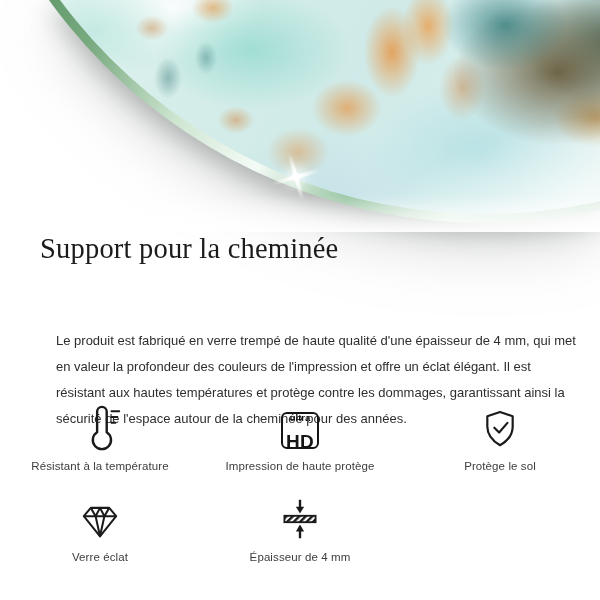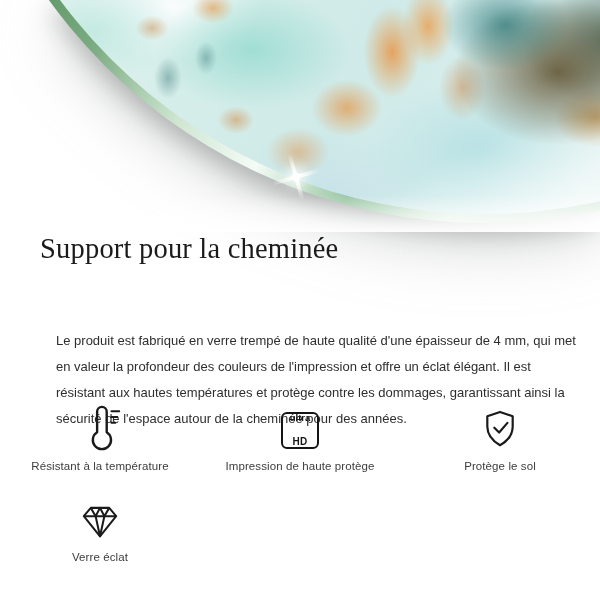--- a/index.html
+++ b/index.html
@@ -88,21 +88,21 @@
   .feature{display:flex;flex-direction:column;align-items:center;}
   .feature .icon{height:48px;display:flex;align-items:flex-end;justify-content:center;color:#1a1a1a;}
   .feature .label{margin-top:9px;font-size:11.5px;color:#3d3d3d;letter-spacing:0.1px;}
 
   .uhd-box{
     width:34px;height:33px;border:2.5px solid #151515;border-radius:6px;
     display:flex;flex-direction:column;align-items:center;justify-content:center;
     color:#151515;margin-bottom:2px;
   }
   .uhd-top{font-size:9.5px;font-weight:700;line-height:10px;}
-  .uhd-bottom{font-size:10px;font-weight:700;line-height:15px;letter-spacing:0.3px;margin-top:11px;}
+  .uhd-bottom{font-size:19px;font-weight:700;line-height:15px;letter-spacing:0.3px;margin-top:11px;}
   svg{display:block;}
 </style>
 </head>
 <body>
 
 <div class="page">
 
   <div class="hero">
     <div class="glass-wrap">
       <div class="glass-edge"></div>
@@ -158,15 +158,33 @@
           <path d="M13.5 9 h21 l8 9.5 L24 41.5 L5.5 18.5 Z" stroke-linejoin="round"></path>
           <path d="M5.5 18.5 H42.5" stroke-linejoin="round"></path>
           <path d="M13.5 9 L19 18.5 L24 9 L29 18.5 L34.5 9" stroke-linejoin="round"></path>
           <path d="M19 18.5 L24 41.5 L29 18.5" stroke-linejoin="round"></path>
         </svg>
       </div>
       <div class="label">Verre éclat</div>
     </div>
 
 
+    <div class="feature">
+      <div class="icon">
+        <svg width="44" height="46" viewBox="0 0 48 48" fill="none">
+          <defs>
+            <pattern id="hatchPattern" width="5" height="5" patternUnits="userSpaceOnUse" patternTransform="rotate(45)">
+              <rect width="5" height="5" fill="#ffffff"></rect>
+              <rect width="2.6" height="5" fill="#1a1a1a"></rect>
+            </pattern>
+          </defs>
+          <rect x="7" y="20.5" width="34" height="7" fill="url(#hatchPattern)" stroke="#1a1a1a" stroke-width="2"></rect>
+          <path d="M24 3 V11" stroke="#1a1a1a" stroke-width="2.6"></path>
+          <path d="M19.5 10.5 L24 18 L28.5 10.5 Z" fill="#1a1a1a"></path>
+          <path d="M24 45 V37" stroke="#1a1a1a" stroke-width="2.6"></path>
+          <path d="M19.5 37.5 L24 30 L28.5 37.5 Z" fill="#1a1a1a"></path>
+        </svg>
+      </div>
+      <div class="label">Épaisseur de 4 mm</div>
+    </div>
 
   </div>
 </div>
 
 </body></html>

